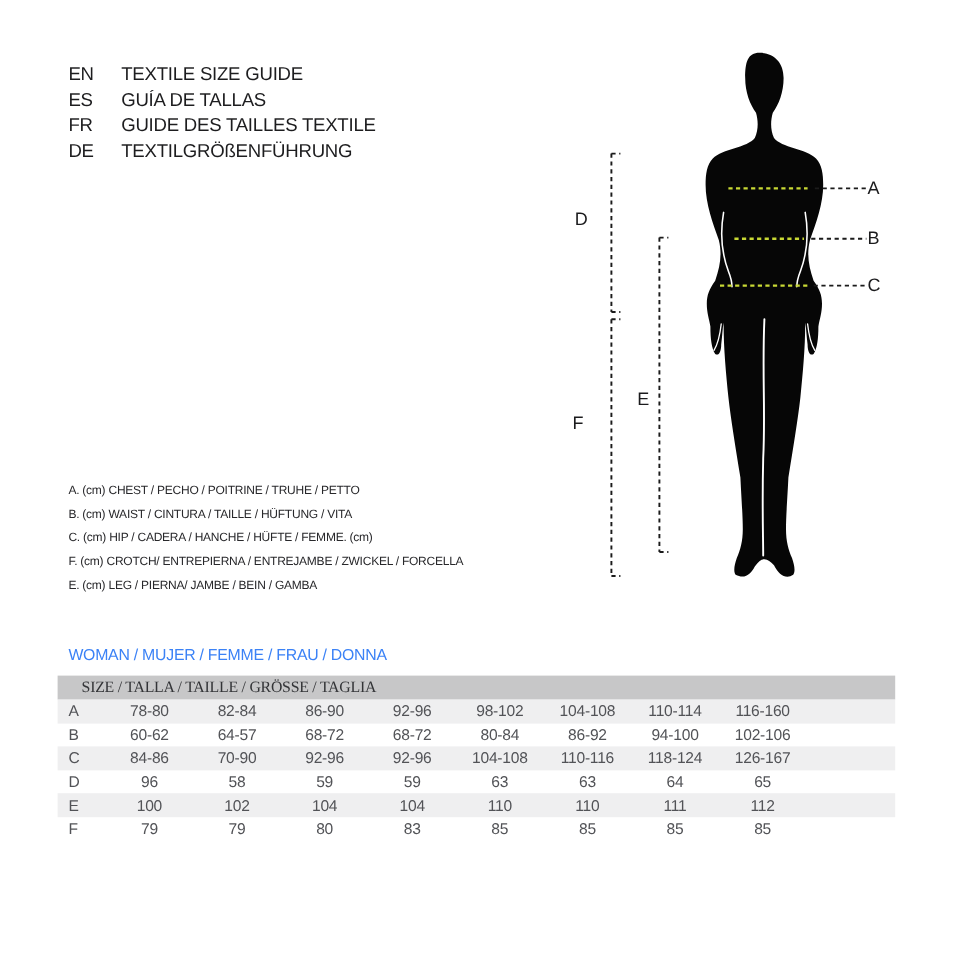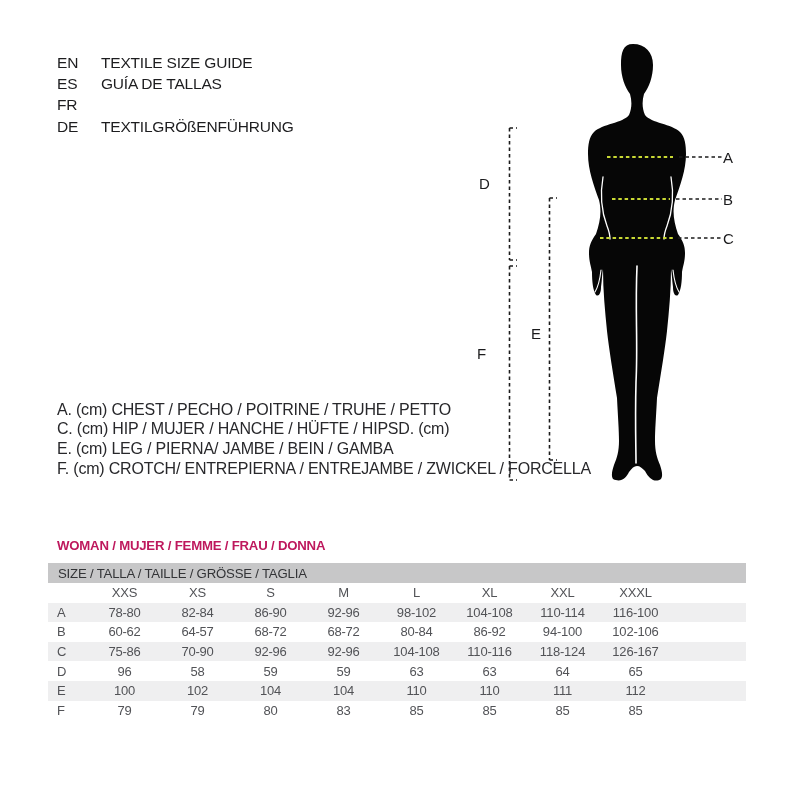--- a/index.html
+++ b/index.html
@@ -17,29 +17,29 @@
   .marker{position:absolute;font-size:15px;color:#1b1b1d;transform:translateY(-50%);}
   #marker-a{left:723px;top:157px;}
   #marker-b{left:723px;top:199px;}
   #marker-c{left:723px;top:238px;}
   #marker-d{left:479px;top:183px;}
   #marker-e{left:531px;top:333px;}
   #marker-f{left:477px;top:353px;}
   
   .legend{position:absolute;left:57px;top:400px;}
   .legend-row{height:19.6px;display:flex;align-items:center;
-    font-size:16px;letter-spacing:-0.2px;color:#28282b;}
+    font-size:10px;letter-spacing:-0.2px;color:#28282b;}
   
   .gender{position:absolute;left:57px;top:538px;font-size:13.2px;
-    letter-spacing:-0.2px;color:#be185d;font-weight:bold;}
+    letter-spacing:-0.2px;color:#3b82f6;}
   
   .size-table{position:absolute;left:48px;top:563px;width:698px;
     font-size:13px;letter-spacing:-0.2px;color:#525357;}
   .size-band{height:20px;background:#c7c7c8;display:flex;align-items:center;
-    padding-left:10px;box-sizing:border-box;color:#333437;font-size:13.2px;}
+    padding-left:20px;box-sizing:border-box;color:#333437;font-size:13.2px;font-family:Liberation Serif, serif;}
   .trow{display:grid;grid-template-columns:40px repeat(8,73px) 1fr;
     height:19.6px;align-items:center;}
   .trow.shaded{background:#efeff0;}
   .tcell{text-align:center;}
   .tlabel{text-align:left;padding-left:9px;box-sizing:border-box;}
 </style>
 </head>
 <body>
 
 <div class="canvas">
@@ -48,20 +48,21 @@
     <div class="lang-row">
       <span class="lang-code">EN</span>
       <span>TEXTILE SIZE GUIDE</span>
     </div>
     <div class="lang-row">
       <span class="lang-code">ES</span>
       <span>GUÍA DE TALLAS</span>
     </div>
     <div class="lang-row">
       <span class="lang-code">FR</span>
+      <span>GUIDE DES TAILLES TEXTILE</span>
     </div>
     <div class="lang-row">
       <span class="lang-code">DE</span>
       <span>TEXTILGRÖßENFÜHRUNG</span>
     </div>
   </div>
 
   <svg class="figure-svg" viewBox="0 0 300 480" aria-hidden="true">
     <g transform="translate(112,22)">
       <path fill="#060606" d="
@@ -137,72 +138,61 @@
 
   <div class="marker" id="marker-a">A</div>
   <div class="marker" id="marker-b">B</div>
   <div class="marker" id="marker-c">C</div>
   <div class="marker" id="marker-d">D</div>
   <div class="marker" id="marker-e">E</div>
   <div class="marker" id="marker-f">F</div>
 
   <div class="legend">
     <div class="legend-row">A. (cm) CHEST / PECHO / POITRINE / TRUHE / PETTO</div>
-    <div class="legend-row">C. (cm) HIP / MUJER / HANCHE / HÜFTE / HIPSD. (cm)</div>
+    <div class="legend-row">B. (cm) WAIST / CINTURA / TAILLE / HÜFTUNG / VITA</div>
+    <div class="legend-row">C. (cm) HIP / CADERA / HANCHE / HÜFTE / FEMME. (cm)</div>
+    <div class="legend-row">F. (cm) CROTCH/ ENTREPIERNA / ENTREJAMBE / ZWICKEL / FORCELLA</div>
     <div class="legend-row">E. (cm) LEG / PIERNA/ JAMBE / BEIN / GAMBA</div>
-    <div class="legend-row">F. (cm) CROTCH/ ENTREPIERNA / ENTREJAMBE / ZWICKEL / FORCELLA</div>
   </div>
 
   <div class="gender">WOMAN / MUJER / FEMME / FRAU / DONNA</div>
 
   <div class="size-table">
     <div class="size-band">SIZE / TALLA / TAILLE / GRÖSSE / TAGLIA</div>
 
-    <div class="trow">
-      <div class="tcell tlabel"></div>
-      <div class="tcell">XXS</div>
-      <div class="tcell">XS</div>
-      <div class="tcell">S</div>
-      <div class="tcell">M</div>
-      <div class="tcell">L</div>
-      <div class="tcell">XL</div>
-      <div class="tcell">XXL</div>
-      <div class="tcell">XXXL</div>
-      <div class="tcell"></div>
-    </div>
 
     <div class="trow shaded">
       <div class="tcell tlabel">A</div>
       <div class="tcell">78-80</div>
       <div class="tcell">82-84</div>
       <div class="tcell">86-90</div>
       <div class="tcell">92-96</div>
       <div class="tcell">98-102</div>
       <div class="tcell">104-108</div>
       <div class="tcell">110-114</div>
-      <div class="tcell">116-100</div>
+      <div class="tcell">116-160</div>
       <div class="tcell"></div>
     </div>
 
     <div class="trow">
       <div class="tcell tlabel">B</div>
       <div class="tcell">60-62</div>
       <div class="tcell">64-57</div>
       <div class="tcell">68-72</div>
       <div class="tcell">68-72</div>
       <div class="tcell">80-84</div>
       <div class="tcell">86-92</div>
       <div class="tcell">94-100</div>
       <div class="tcell">102-106</div>
       <div class="tcell"></div>
     </div>
 
     <div class="trow shaded">
       <div class="tcell tlabel">C</div>
-      <div class="tcell">75-86</div>
+      <div class="tcell">84-86</div>
       <div class="tcell">70-90</div>
       <div class="tcell">92-96</div>
       <div class="tcell">92-96</div>
       <div class="tcell">104-108</div>
       <div class="tcell">110-116</div>
       <div class="tcell">118-124</div>
       <div class="tcell">126-167</div>
       <div class="tcell"></div>
     </div>
 

